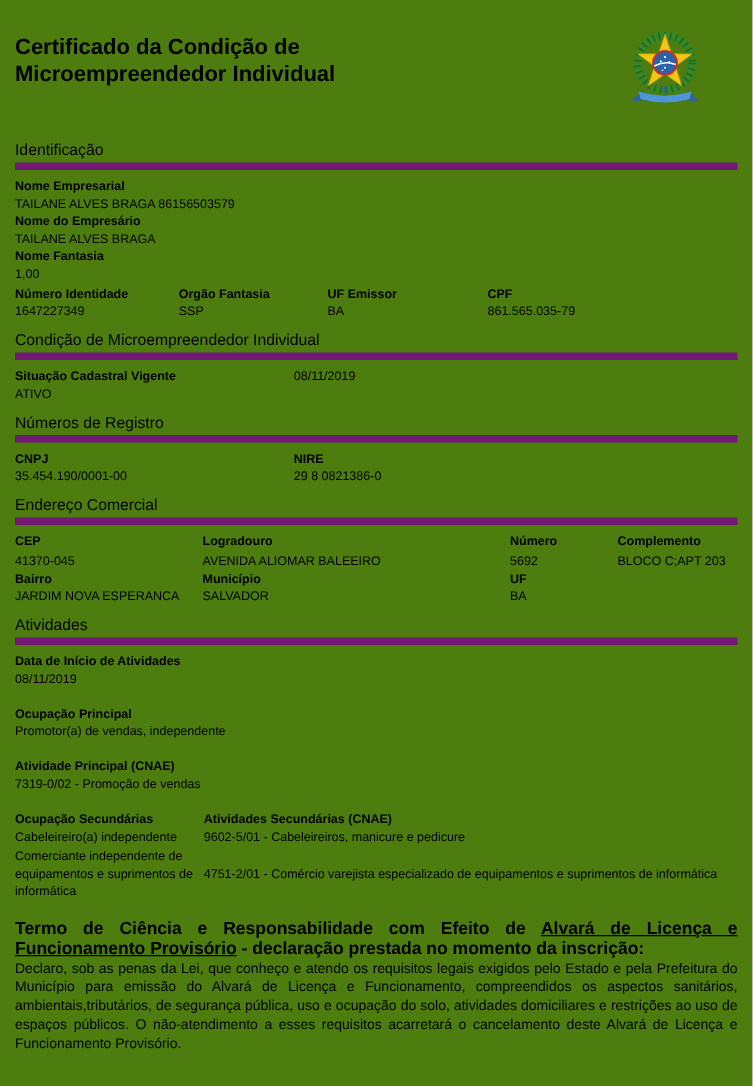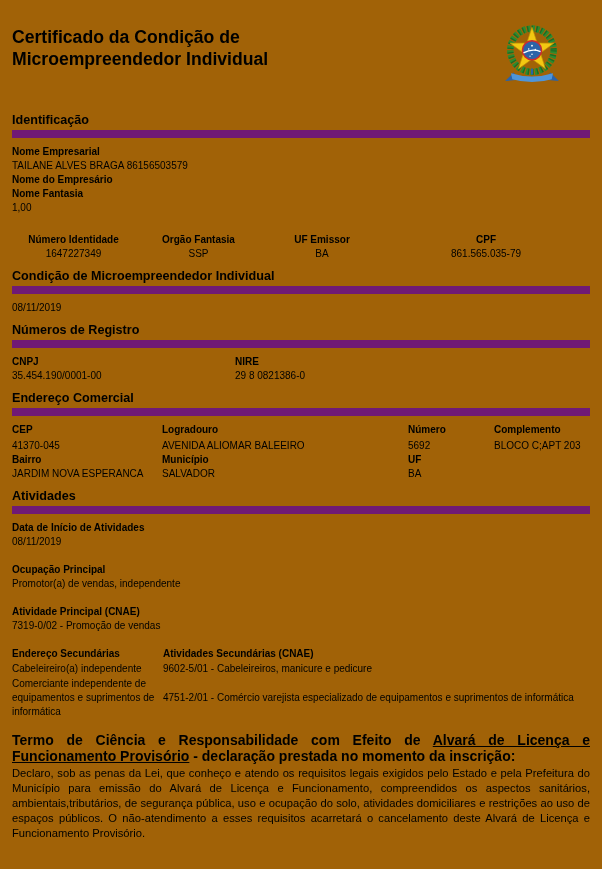--- a/index.html
+++ b/index.html
@@ -1,33 +1,33 @@
 <!DOCTYPE html>
 <html lang="pt-BR"><head>
 <meta charset="utf-8">
 <style>
   html,body { margin:0; padding:0; background:#fff; }
   body { font-family:"Liberation Sans","DejaVu Sans",sans-serif; color:#000; }
-  .page { width:602px; height:869px; box-sizing:border-box; padding:26px 12px 0 12px; overflow:hidden; background:#a16207; }
+  .page { width:602px; height:869px; box-sizing:border-box; padding:26px 12px 0 12px; overflow:hidden; background:#4d7c0f; }
 
   .header { display:flex; justify-content:space-between; align-items:flex-start; }
   h1 { margin:0; font-size:17.6px; line-height:22px; font-weight:700; }
   h1 span { display:block; }
   .arms { width:66px; height:63px; flex:none; margin-right:25px; margin-top:-2px; }
 
-  h2.sec { margin:8px 0 0; font-size:12.6px; line-height:15px; font-weight:700;
-           padding-bottom:2px; border-bottom:8px solid #701a75; }
+  h2.sec { margin:8px 0 0; font-size:12.6px; line-height:15px; font-weight:400;
+           padding-bottom:2px; border-bottom:6px solid #701a75; }
   h2.sec.first { margin-top:26px; }
 
   .fields { margin-top:7px; font-size:10px; line-height:14px; }
   .lbl { font-weight:700; }
   .val { font-weight:400; }
 
   .grid { display:grid; }
-  .id4 { grid-template-columns:131px 119px 128px 1fr; margin-top:18px;text-align:center; }
+  .id4 { grid-template-columns:131px 119px 128px 1fr; margin-top:2px; }
   .c2  { grid-template-columns:223px 1fr; }
   .e4  { grid-template-columns:150px 246px 86px 1fr; }
   .e4.r1 .val { margin-top:2px; }
   .a2  { grid-template-columns:151px 1fr; }
   .gap1 { margin-top:14px; }
   .vrow { margin-top:1px; align-items:center; }
   .cell { padding-right:8px; }
 
   .termo { margin-top:14px; }
   .termo h3 { margin:0; font-size:14px; line-height:15.5px; font-weight:700; text-align:justify; }
@@ -71,20 +71,21 @@
   </header>
 
   <h2 class="sec first">Identificação</h2>
   <div class="fields">
     <div class="pair">
       <div class="lbl">Nome Empresarial</div>
       <div class="val">TAILANE ALVES BRAGA 86156503579</div>
     </div>
     <div class="pair">
       <div class="lbl">Nome do Empresário</div>
+      <div class="val">TAILANE ALVES BRAGA</div>
     </div>
     <div class="pair">
       <div class="lbl">Nome Fantasia</div>
     </div>
     <div class="pair">
       <div class="val">1,00</div>
     </div>
     <div class="grid id4">
       <div class="cell">
         <div class="lbl">Número Identidade</div>
@@ -100,20 +101,24 @@
       </div>
       <div class="cell">
         <div class="lbl">CPF</div>
         <div class="val">861.565.035-79</div>
       </div>
     </div>
   </div>
 
   <h2 class="sec">Condição de Microempreendedor Individual</h2>
   <div class="fields grid c2">
+    <div class="cell">
+      <div class="lbl">Situação Cadastral Vigente</div>
+      <div class="val">ATIVO</div>
+    </div>
     <div class="cell">
       <div class="val">08/11/2019</div>
     </div>
   </div>
 
   <h2 class="sec">Números de Registro</h2>
   <div class="fields grid c2">
     <div class="cell">
       <div class="lbl">CNPJ</div>
       <div class="val">35.454.190/0001-00</div>
@@ -171,21 +176,21 @@
     </div>
     <div class="pair gap1">
       <div class="lbl">Ocupação Principal</div>
       <div class="val">Promotor(a) de vendas, independente</div>
     </div>
     <div class="pair gap1">
       <div class="lbl">Atividade Principal (CNAE)</div>
       <div class="val">7319-0/02 - Promoção de vendas</div>
     </div>
     <div class="grid a2 gap1">
-      <div class="lbl cell">Endereço Secundárias</div>
+      <div class="lbl cell">Ocupação Secundárias</div>
       <div class="lbl cell">Atividades Secundárias (CNAE)</div>
     </div>
     <div class="grid a2 vrow">
       <div class="val cell">Cabeleireiro(a) independente</div>
       <div class="val cell">9602-5/01 - Cabeleireiros, manicure e pedicure</div>
     </div>
     <div class="grid a2 vrow">
       <div class="val cell">Comerciante independente de equipamentos e suprimentos de informática</div>
       <div class="val cell">4751-2/01 - Comércio varejista especializado de equipamentos e suprimentos de informática</div>
     </div>

